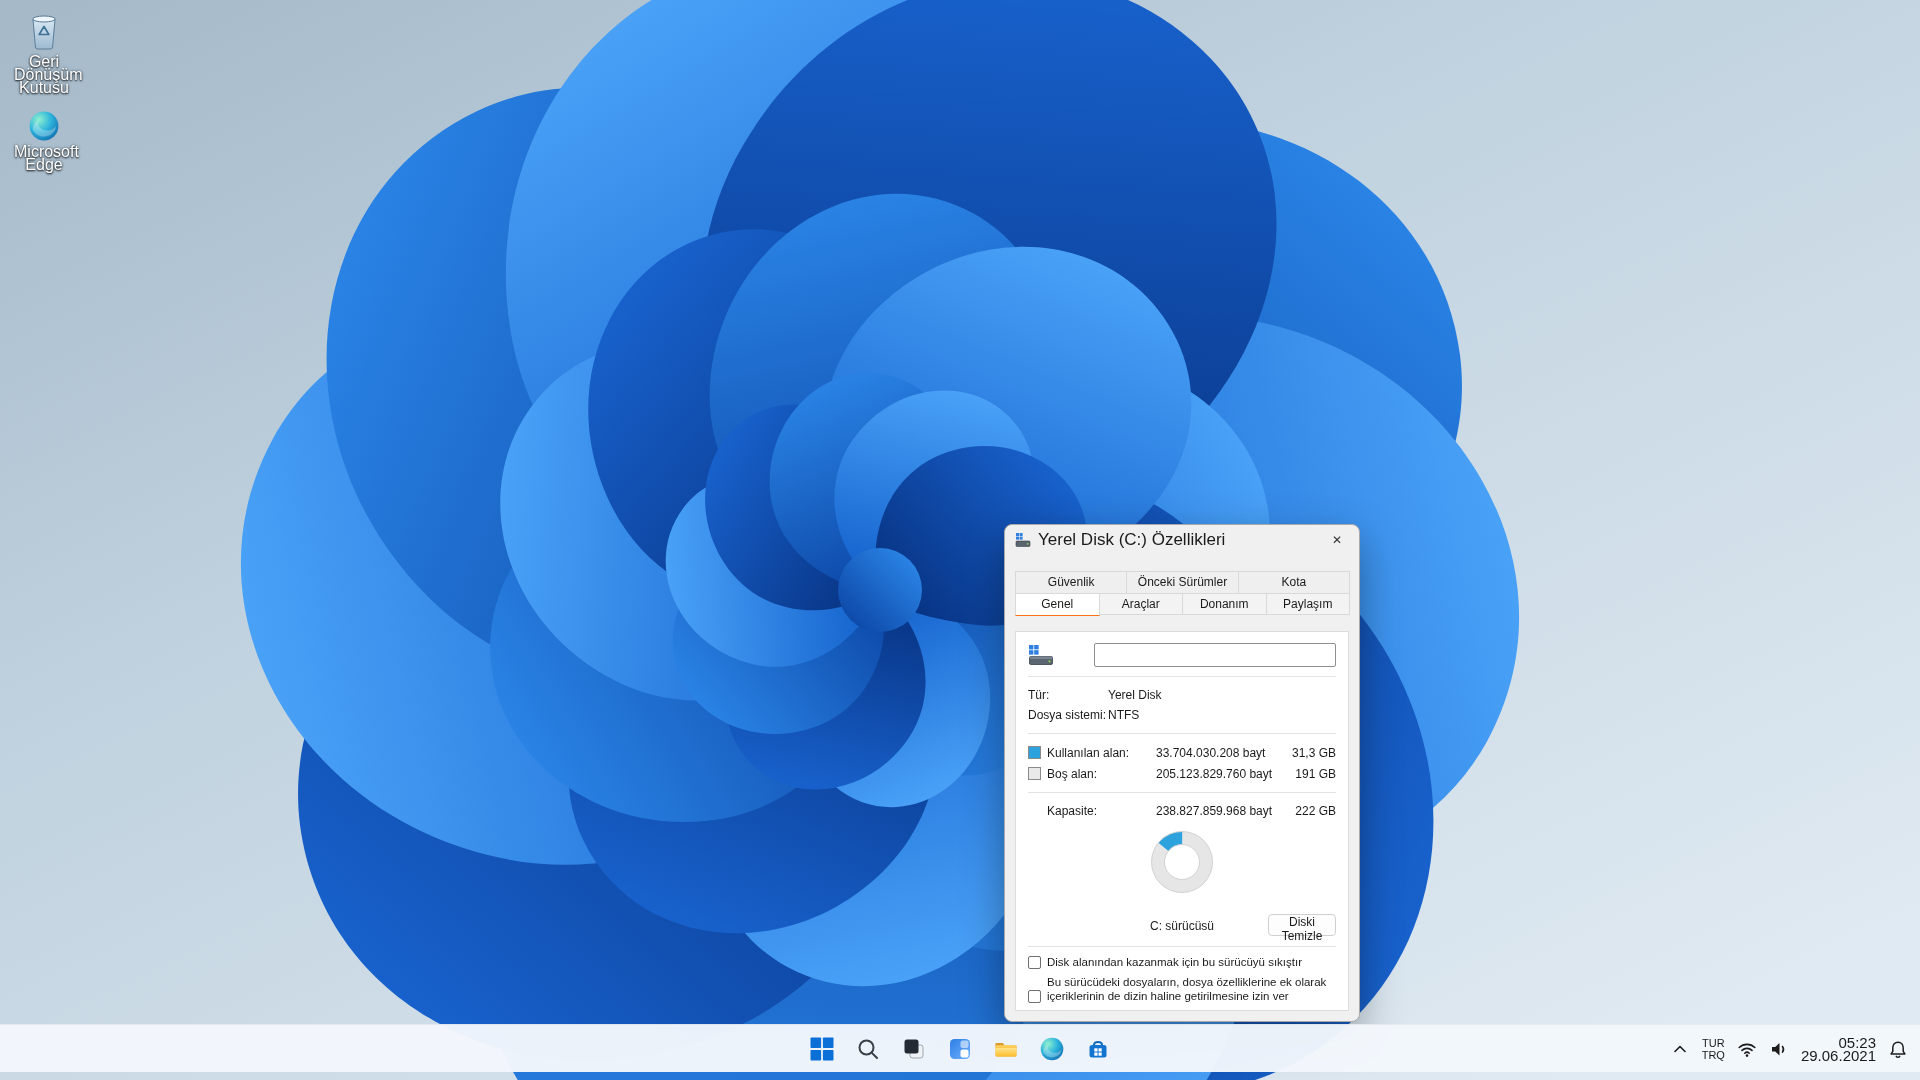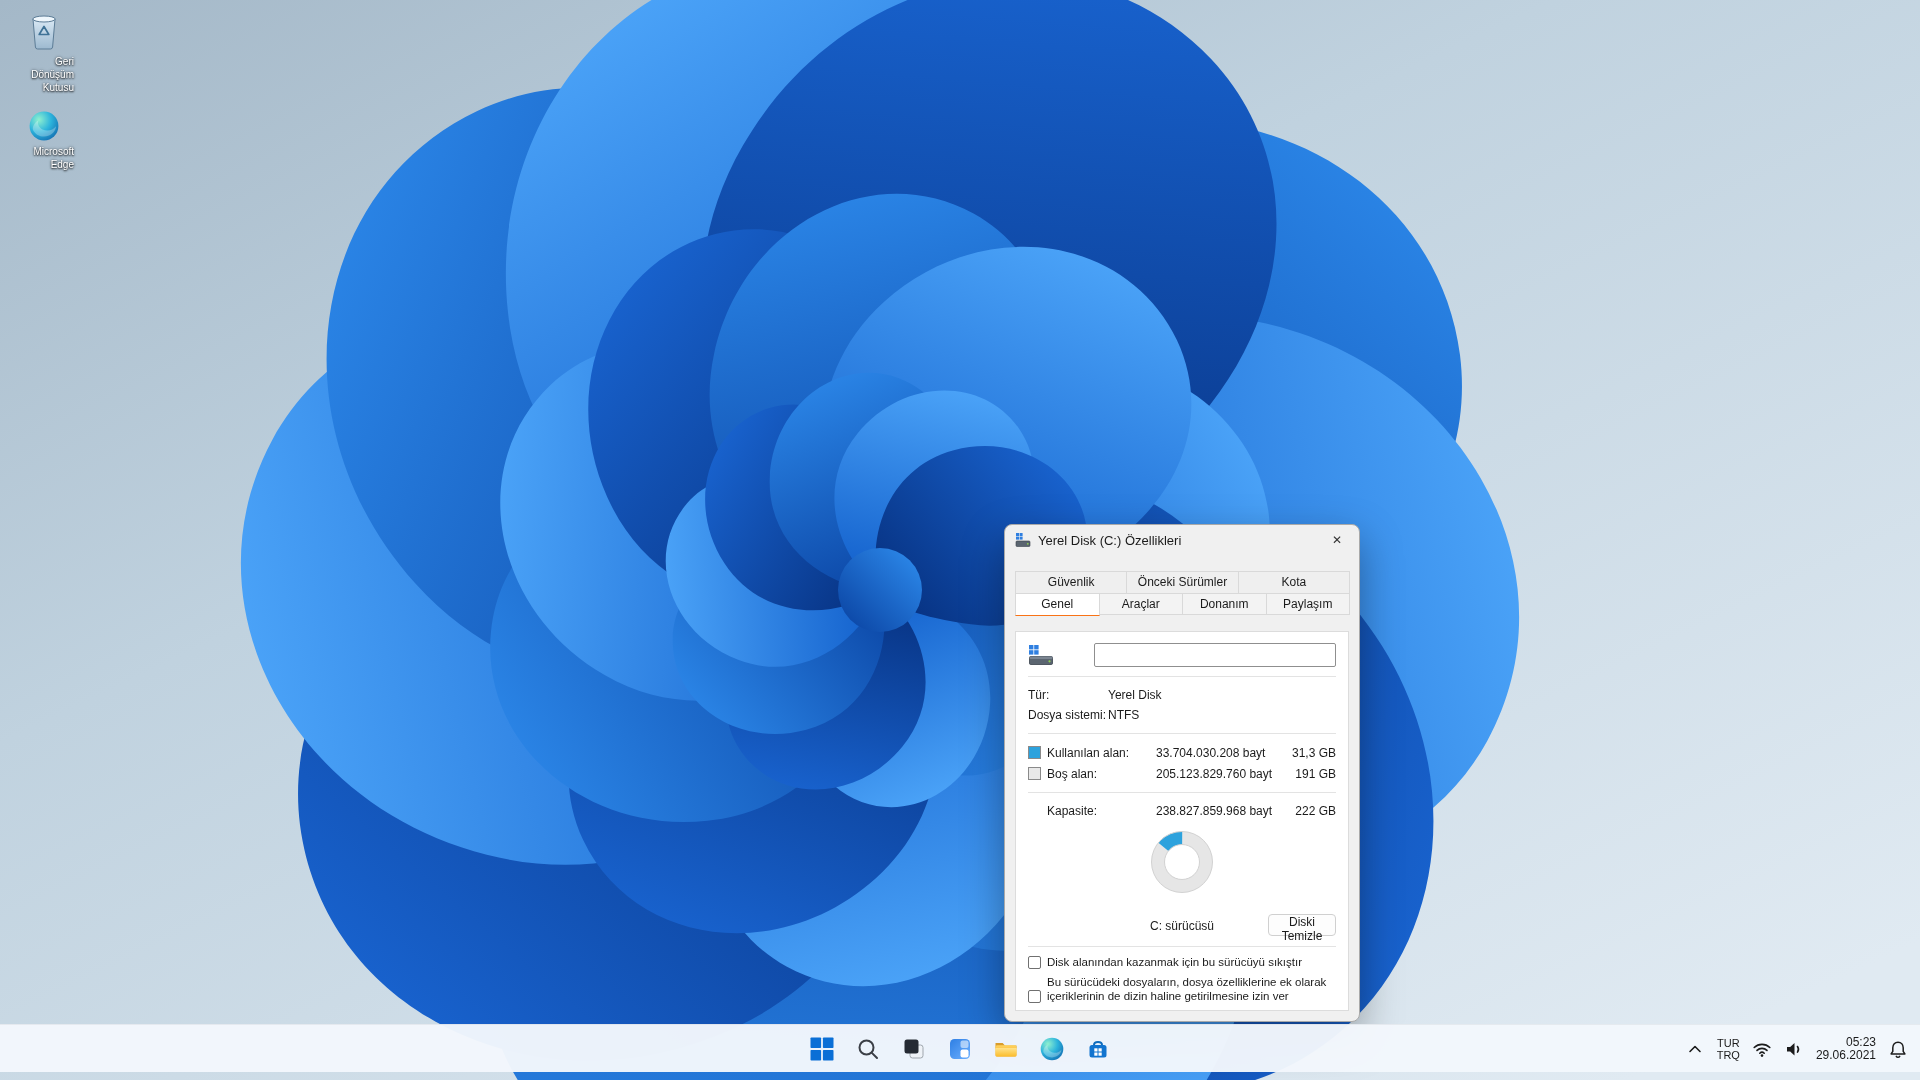--- a/index.html
+++ b/index.html
@@ -5,29 +5,29 @@
   * { margin:0; padding:0; box-sizing:border-box; }
   html,body { width:1920px; height:1080px; overflow:hidden;
     font-family:"Liberation Sans", sans-serif; }
   #desktop { position:relative; width:1920px; height:1080px; background:#b9cddd; }
   #wallpaper { position:absolute; left:0; top:0; }
 
   
   .desktop-icons { position:absolute; left:8px; top:10px; width:72px;
     display:flex; flex-direction:column; gap:16px; }
   .dicon { display:flex; flex-direction:column; align-items:center; gap:3px; cursor:default; }
-  .dicon-label { color:#fff; font-size:10px; line-height:13px; text-align:right;
+  .dicon-label { color:#fff; font-size:16px; line-height:13px; text-align:center;
     max-width:60px; text-shadow:0 1px 2px rgba(0,0,0,.9), 0 0 3px rgba(0,0,0,.55); }
 
   
   #dialog { position:absolute; left:1004px; top:524px; width:356px; height:498px;
     background:#f0f0f0; border:1px solid #a9a9a9; border-radius:8px; overflow:hidden;
     box-shadow:0 16px 42px rgba(0,0,0,.35); font-size:12px; color:#1b1b1b; }
   .titlebar { height:30px; display:flex; align-items:center; gap:7px; padding:0 6px 0 10px; }
-  .title-text { flex:1; font-size:13px; white-space:nowrap; overflow:hidden; }
+  .title-text { flex:1; font-size:17px; white-space:nowrap; overflow:hidden; }
   .close-btn { width:32px; height:24px; display:flex; align-items:center; justify-content:center;
     font-size:12px; color:#333; border-radius:4px; cursor:default; }
 
   .tabs { padding:16px 10px; }
   .tab-row { display:flex; height:22px; }
   .tab { flex:1; text-align:center; font-size:12px; line-height:20px;
     background:#f3f3f3; border:1px solid #d9d9d9; margin-right:-1px;
     white-space:nowrap; overflow:hidden; cursor:default; }
   .tab-row.back .tab { border-bottom:none; background:#efefef; }
   .tab-row.front .tab { position:relative; }
@@ -68,21 +68,21 @@
   
   #taskbar { position:absolute; left:0; right:0; bottom:8px; height:48px;
     background:rgba(243,247,252,.97); border-top:1px solid rgba(0,0,0,.05); }
   .tb-center { position:absolute; left:50%; top:2px; transform:translateX(-50%);
     height:44px; display:flex; align-items:center; }
   .tb-btn { width:44px; height:40px; margin:0 1px; border:none; background:transparent;
     border-radius:6px; display:flex; align-items:center; justify-content:center; }
   .tb-tray { position:absolute; right:10px; top:0; height:48px;
     display:flex; align-items:center; gap:8px; color:#1b1b1b; }
   .tray-lang { font-size:11px; line-height:12px; text-align:center; padding:0 2px; }
-  .tray-clock { font-size:12px; line-height:13px; text-align:right; padding:0 2px; }
+  .tray-clock { font-size:15px; line-height:13px; text-align:right; padding:0 2px; }
   .tray-ico { display:flex; align-items:center; justify-content:center; width:24px; height:32px; }
 </style>
 </head>
 <body>
 
 <div id="desktop">
 
   <svg id="wallpaper" width="1920" height="1080" viewBox="0 0 1920 1080" xmlns:xlink="http://www.w3.org/1999/xlink">
     <defs>
       <linearGradient id="bg" x1="0" y1="0" x2="0.85" y2="1">

